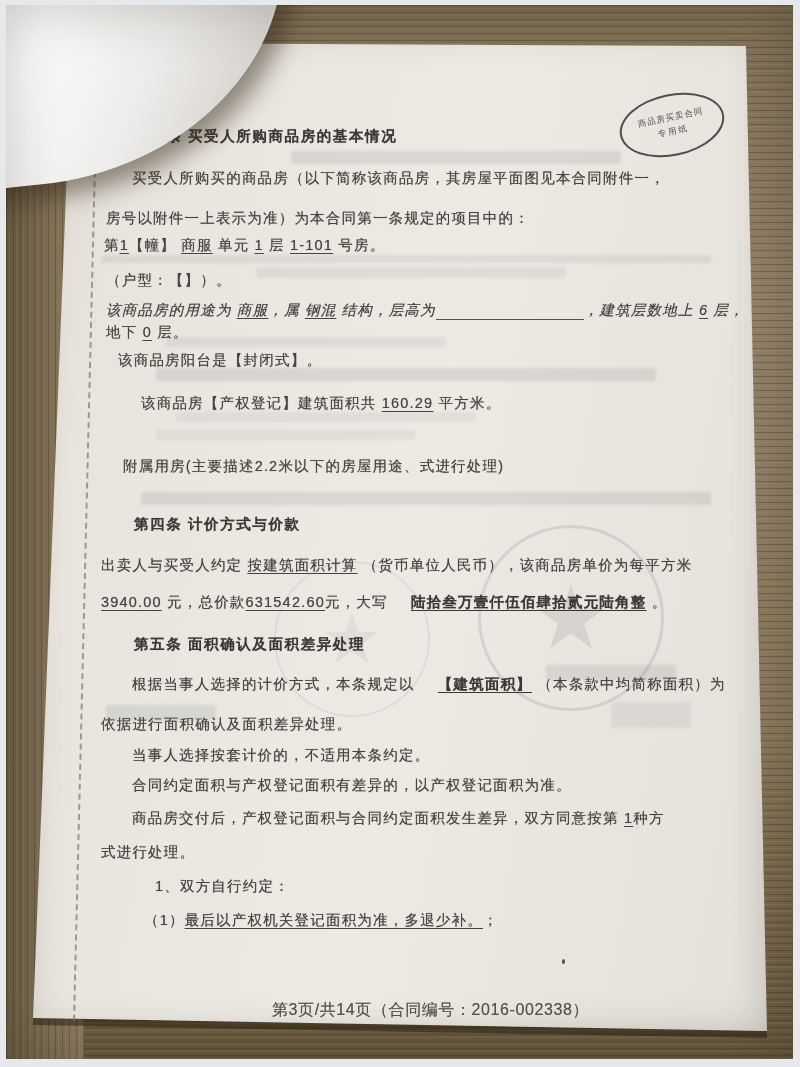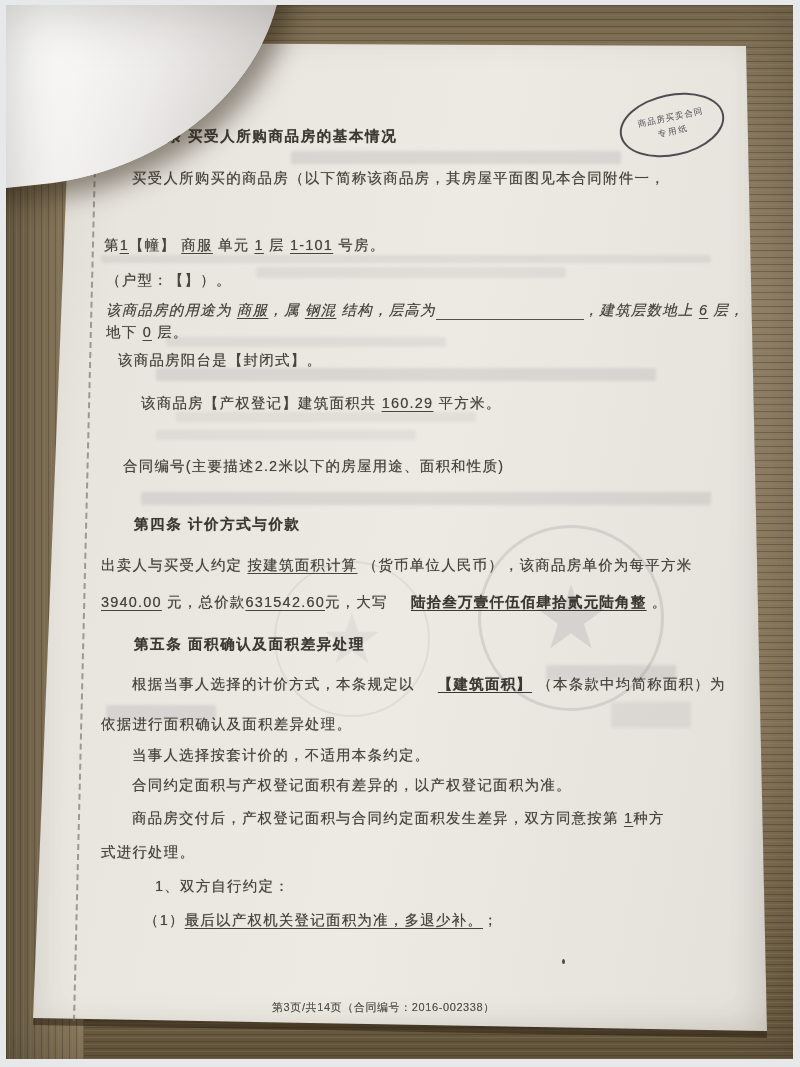--- a/index.html
+++ b/index.html
@@ -93,21 +93,21 @@
     text-shadow:0 0 0.7px rgba(71,68,63,0.65);
   }
   .line.heading { font-weight:700; color:#3b3833; letter-spacing:1.6px; }
   .line .u { text-decoration:underline; text-underline-offset:3px; }
   .line .b { font-weight:700; color:#3b3833;padding-left:18px; }
   .line .blank {
     display:inline-block; height:1em; vertical-align:bottom;
     border-bottom:1.5px solid #55524c;
   }
   .footer-line {
-    position:absolute; font-size:11px; letter-spacing:0.6px; color:#56534d;
+    position:absolute; font-size:16px; letter-spacing:0.6px; color:#56534d;
     text-shadow:0 0 0.6px rgba(86,83,77,0.6);
   }
 </style>
 </head>
 <body>
 
 <div class="photo">
   <div class="wood-left"></div>
 
   <div class="paper-shadow"></div>
@@ -137,27 +137,28 @@
   <div class="speck" style="left:556px;top:954px;"></div>
 
   <div class="seal">
     <span class="arc">商品房买卖合同</span>
     <span class="bot">专用纸</span>
   </div>
 
   <div class="content">
       <div class="line heading" style="top: 122px; left: 128px;"><span>第三条 买受人所购商品房的基本情况</span></div>
       <div class="line" style="top: 164px; left: 126px;"><span>买受人所购买的商品房（以下简称该商品房，其房屋平面图见本合同附件一，</span></div>
+      <div class="line" style="top: 204px; left: 100px;"><span>房号以附件一上表示为准）为本合同第一条规定的项目中的：</span></div>
       <div class="line" style="top: 231px; left: 98px;"><span>第</span><span class="u">1</span><span>【幢】 </span><span class="u">商服</span><span> 单元 </span><span class="u">1</span><span> 层 </span><span class="u">1-101</span><span> 号房。</span></div>
       <div class="line" style="top: 266px; left: 100px;"><span>（户型：【】）。</span></div>
       <div class="line" style="top: 296px; left: 100px; font-style: italic;"><span>该商品房的用途为 </span><span class="u">商服</span><span>，属 </span><span class="u">钢混</span><span> 结构，层高为</span><span class="blank" style="width: 148px;"></span><span>，建筑层数地上 </span><span class="u">6</span><span> 层，</span></div>
       <div class="line" style="top: 318px; left: 100px;"><span>地下 </span><span class="u">0</span><span> 层。</span></div>
       <div class="line" style="top: 346px; left: 112px;"><span>该商品房阳台是【封闭式】。</span></div>
       <div class="line" style="top: 389px; left: 112px; margin-left: 23px;"><span>该商品房【产权登记】建筑面积共 </span><span class="u">160.29</span><span> 平方米。</span></div>
-      <div class="line" style="top: 452px; left: 117px;"><span>合同编号(主要描述2.2米以下的房屋用途、面积和性质)</span></div>
+      <div class="line" style="top: 452px; left: 117px;"><span>附属用房(主要描述2.2米以下的房屋用途、式进行处理)</span></div>
       <div class="line heading" style="top: 510px; left: 128px;"><span>第四条 计价方式与价款</span></div>
       <div class="line" style="top: 551px; left: 95px;"><span>出卖人与买受人约定 </span><span class="u">按建筑面积计算</span><span> （货币单位人民币），该商品房单价为每平方米</span></div>
       <div class="line" style="top: 588px; left: 95px;"><span class="u">3940.00</span><span> 元，总价款</span><span class="u">631542.60</span><span>元，大写 </span><span class="u b">陆拾叁万壹仟伍佰肆拾贰元陆角整</span><span> 。</span></div>
       <div class="line heading" style="top: 630px; left: 128px;"><span>第五条 面积确认及面积差异处理</span></div>
       <div class="line" style="top: 670px; left: 126px;"><span>根据当事人选择的计价方式，本条规定以 </span><span class="u b">【建筑面积】</span><span> （本条款中均简称面积）为</span></div>
       <div class="line" style="top: 710px; left: 95px;"><span>依据进行面积确认及面积差异处理。</span></div>
       <div class="line" style="top: 741px; left: 126px;"><span>当事人选择按套计价的，不适用本条约定。</span></div>
       <div class="line" style="top: 771px; left: 126px;"><span>合同约定面积与产权登记面积有差异的，以产权登记面积为准。</span></div>
       <div class="line" style="top: 804px; left: 126px;"><span>商品房交付后，产权登记面积与合同约定面积发生差异，双方同意按第 </span><span class="u">1</span><span>种方</span></div>
       <div class="line" style="top: 838px; left: 95px;"><span>式进行处理。</span></div>

